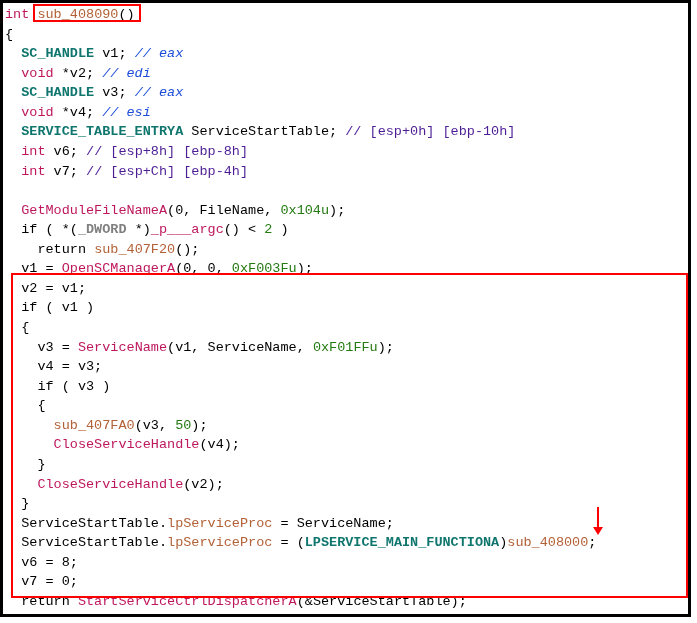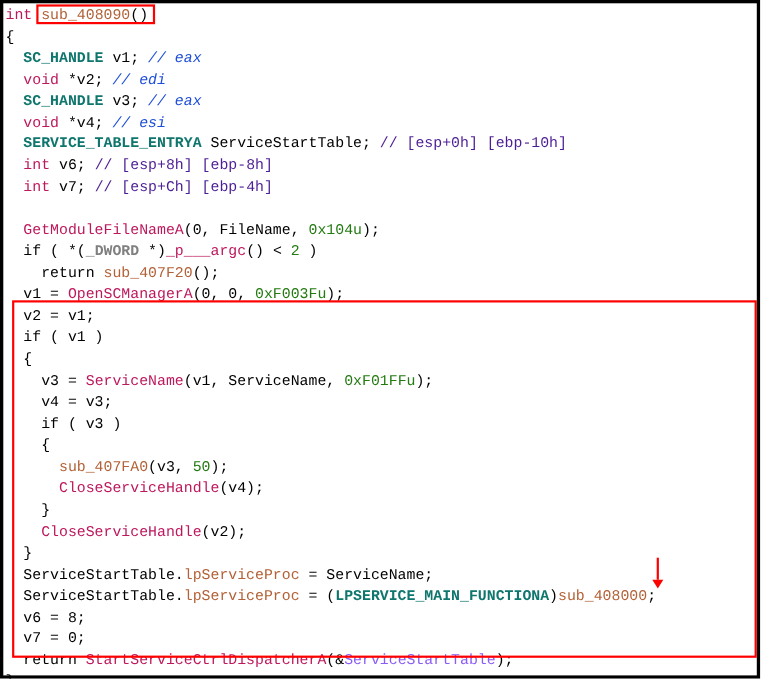--- a/index.html
+++ b/index.html
@@ -26,21 +26,21 @@
   }
   .kw { color: #be185d; }
   .ty { color: #0f766e; font-weight: bold; }
   .fn { color: #b36136; }
   .api { color: #be185d; }
   .comment { color: #1d4ed8; font-style: italic; }
   .regcmt { color: #4c1d95; }
   .num { color: #227a10; }
   .macro { color: #808080; font-weight: bold; }
   .field { color: #b36136; }
-  .var { color: #8b5cf6; }
+  .var { color: #000000; }
 
   .hl-top {
     position: absolute;
     border: 2px solid #ff0000;
     box-sizing: border-box;
     pointer-events: none;
   }
   .hl-main {
     position: absolute;
     border: 2px solid #ff0000;

